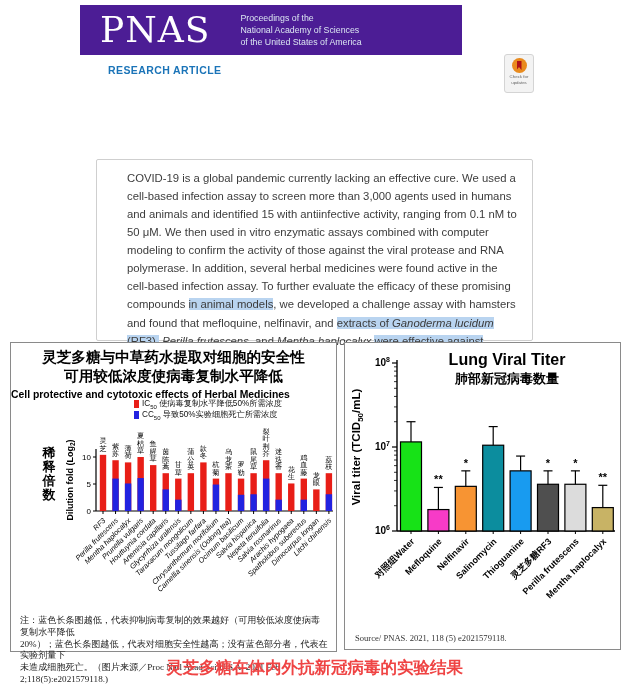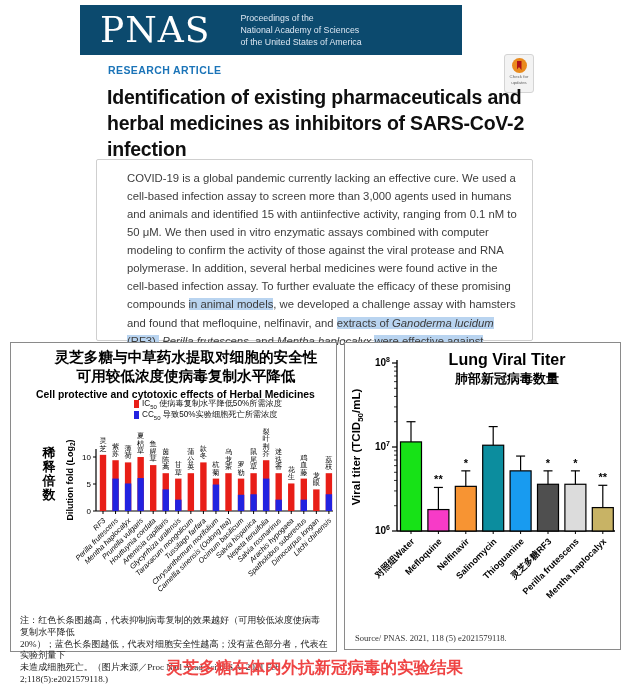--- a/index.html
+++ b/index.html
@@ -26,21 +26,21 @@
                color:#0f0f0f;line-height:1.33;letter-spacing:-0.2px;}
 
   .abstract-box{position:absolute;left:96px;top:159px;width:437px;height:182px;border:1px solid #cfcfcf;
                 border-radius:2px;box-sizing:border-box;padding:9px 14px 8px 30px;background:#fff;}
   .abstract-text{font-size:11.3px;color:#3c3c3c;line-height:1.6;margin:0;}
   .abstract-text .hl{background:#b9d4f0;}
   .abstract-text .it{font-style:italic;}
 
   
   .panel{position:absolute;background:#fff;box-sizing:border-box;border:1px solid #8a8a8a;}
-  .panel-left{left:10px;top:342px;width:327px;height:310px;padding-left:25px;}
+  .panel-left{left:10px;top:342px;width:327px;height:310px;}
   .panel-right{left:344px;top:342px;width:277px;height:308px;}
 
   .lc-title{text-align:center;font-weight:bold;font-size:14.6px;color:#000;line-height:1.32;margin-top:5px;}
   .lc-sub{text-align:left;font-weight:bold;font-size:10.4px;color:#000;margin-top:2px;}
   .lc-legend{position:absolute;left:123px;top:56px;font-size:8.2px;color:#111;}
   .lc-legend .lrow{display:flex;align-items:center;height:10px;margin-bottom:1px;}
   .lc-legend .swatch{display:inline-block;width:5px;height:8px;margin-right:3px;}
   .lc-legend sub{font-size:6px;}
   .lc-svg{position:absolute;left:0;top:80px;}
   .lc-note{position:absolute;left:9px;top:272px;width:309px;font-family:"Liberation Serif",serif;
@@ -49,39 +49,38 @@
   .rc-svg{position:absolute;left:0;top:0;}
 
   .caption{position:absolute;left:0;top:657px;width:629px;text-align:center;font-weight:bold;
            font-size:16.5px;color:#ef4444;font-family:"Liberation Serif",serif;}
 </style>
 </head>
 <body>
 
 <div class="page">
 
-  <div class="banner" style="background: #0c4a6e;">
+  <div class="banner" style="background: #4c1d95;">
     <div class="pnas-logo">PNAS</div>
     <div class="journal-name">
       <div>Proceedings of the</div>
       <div>National Academy of Sciences</div>
       <div>of the United States of America</div>
     </div>
   </div>
 
   <div class="kicker">RESEARCH ARTICLE</div>
   <div class="badge">
     <div class="badge-circle"></div>
     <div class="badge-text">
       <div>Check for</div>
       <div>updates</div>
     </div>
   </div>
 
-  <div class="paper-title">Identification of existing pharmaceuticals and herbal medicines as inhibitors of SARS-CoV-2 infection</div>
 
   <div class="abstract-box">
     <p class="abstract-text"><span>COVID-19 is a global pandemic currently lacking an effective cure. We used a cell-based infection assay to screen more than 3,000 agents used in humans and animals and identified 15 with antiinfective activity, ranging from 0.1 nM to 50 μM. We then used in vitro enzymatic assays combined with computer modeling to confirm the activity of those against the viral protease and RNA polymerase. In addition, several herbal medicines were found active in the cell-based infection assay. To further evaluate the efficacy of these promising compounds </span><span class="hl" style="background: rgb(185, 212, 240);">in animal models</span><span>, we developed a challenge assay with hamsters and found that mefloquine, nelfinavir, and </span><span class="hl" style="background: rgb(185, 212, 240);">extracts of </span><span class="hl it" style="background: rgb(185, 212, 240);">Ganoderma lucidum</span><span class="hl" style="background: rgb(185, 212, 240);"> (RF3),</span><span> </span><span class="it">Perilla frutescens</span><span>, and </span><span class="it">Mentha haplocalyx</span><span> </span><span class="hl" style="background: rgb(185, 212, 240);">were effective against SARS-CoV-2 infection.</span></p>
   </div>
 
   <div class="panel panel-left">
     <div class="lc-title">
       <div>灵芝多糖与中草药水提取对细胞的安全性</div>
       <div>可用较低浓度使病毒复制水平降低</div>
     </div>
@@ -190,21 +189,21 @@
         <text x="305.35" y="55.00000000000001" text-anchor="middle" font-size="7.2" fill="#000"><tspan x="305.35" dy="0">龙</tspan><tspan x="305.35" dy="7.4">眼</tspan></text>
         <line x1="305.35" y1="88" x2="305.35" y2="91" stroke="#000" stroke-width="1"></line>
         <text x="308.35" y="98" text-anchor="end" font-size="7.4" font-style="italic" fill="#000" transform="rotate(-45 308.35 98)">Dimocarpus longan</text>
         <rect x="314.7" y="50.199999999999996" width="6.4" height="37.800000000000004" fill="#e81e17"></rect>
         <rect x="314.7" y="71.25999999999999" width="6.4" height="16.740000000000002" fill="#2222e0"></rect>
         <text x="317.9" y="38.8" text-anchor="middle" font-size="7.2" fill="#000"><tspan x="317.9" dy="0">荔</tspan><tspan x="317.9" dy="7.4">枝</tspan></text>
         <line x1="317.9" y1="88" x2="317.9" y2="91" stroke="#000" stroke-width="1"></line>
         <text x="320.9" y="98" text-anchor="end" font-size="7.4" font-style="italic" fill="#000" transform="rotate(-45 320.9 98)">Litchi chinensis</text>
       </svg>
     <div class="lc-note">
-        <div>注：红色长条图越高，代表抑制病毒复制的效果越好（可用较低浓度使病毒复制水平降低</div>
+        <div>注：蓝色长条图越低，代表抑制病毒复制的效果越好（可用较低浓度使病毒复制水平降低</div>
         <div>20%）；蓝色长条图越低，代表对细胞安全性越高；没有蓝色部分者，代表在实验剂量下</div>
         <div>未造成细胞死亡。（图片来源／Proc Natl Acad Sci U S A. 2021 Feb 2;118(5):e2021579118.)</div>
       </div>
   </div>
 
   <div class="panel panel-right">
     <svg class="rc-svg" width="275" height="306" id="rc-svg">
         <text x="162" y="22" text-anchor="middle" font-size="16" font-weight="bold" fill="#000">Lung Viral Titer</text>
         <text x="162" y="40" text-anchor="middle" font-size="13" font-weight="bold" fill="#000">肺部新冠病毒数量</text>
         <line x1="52" y1="188" x2="52" y2="17" stroke="#000" stroke-width="1.4"></line>

